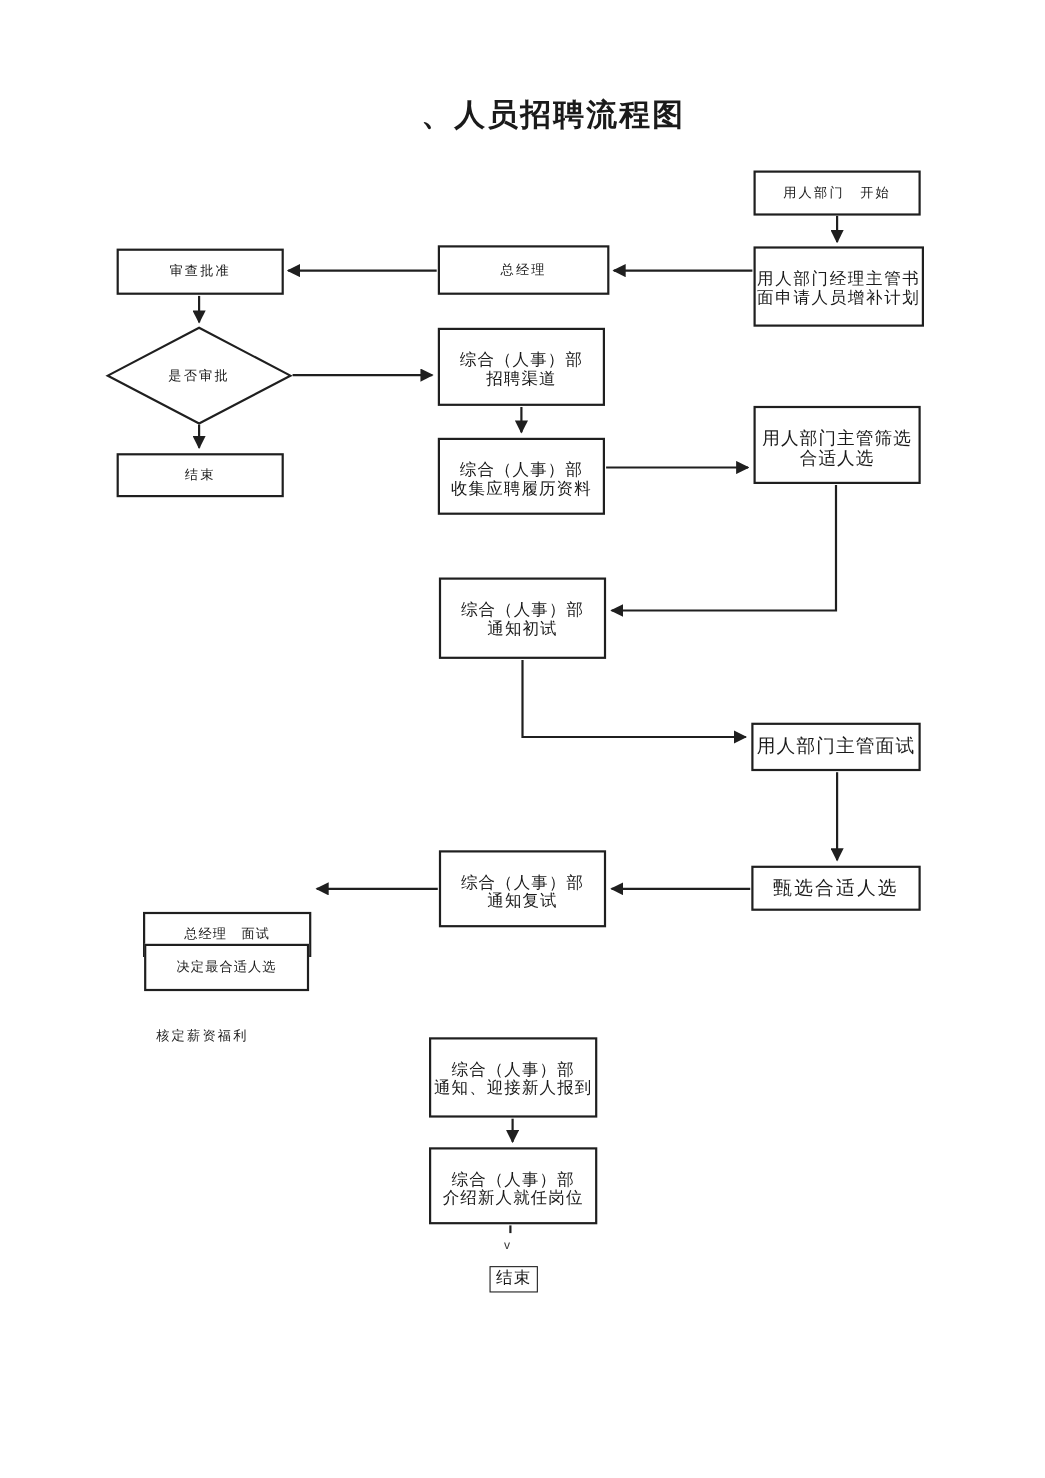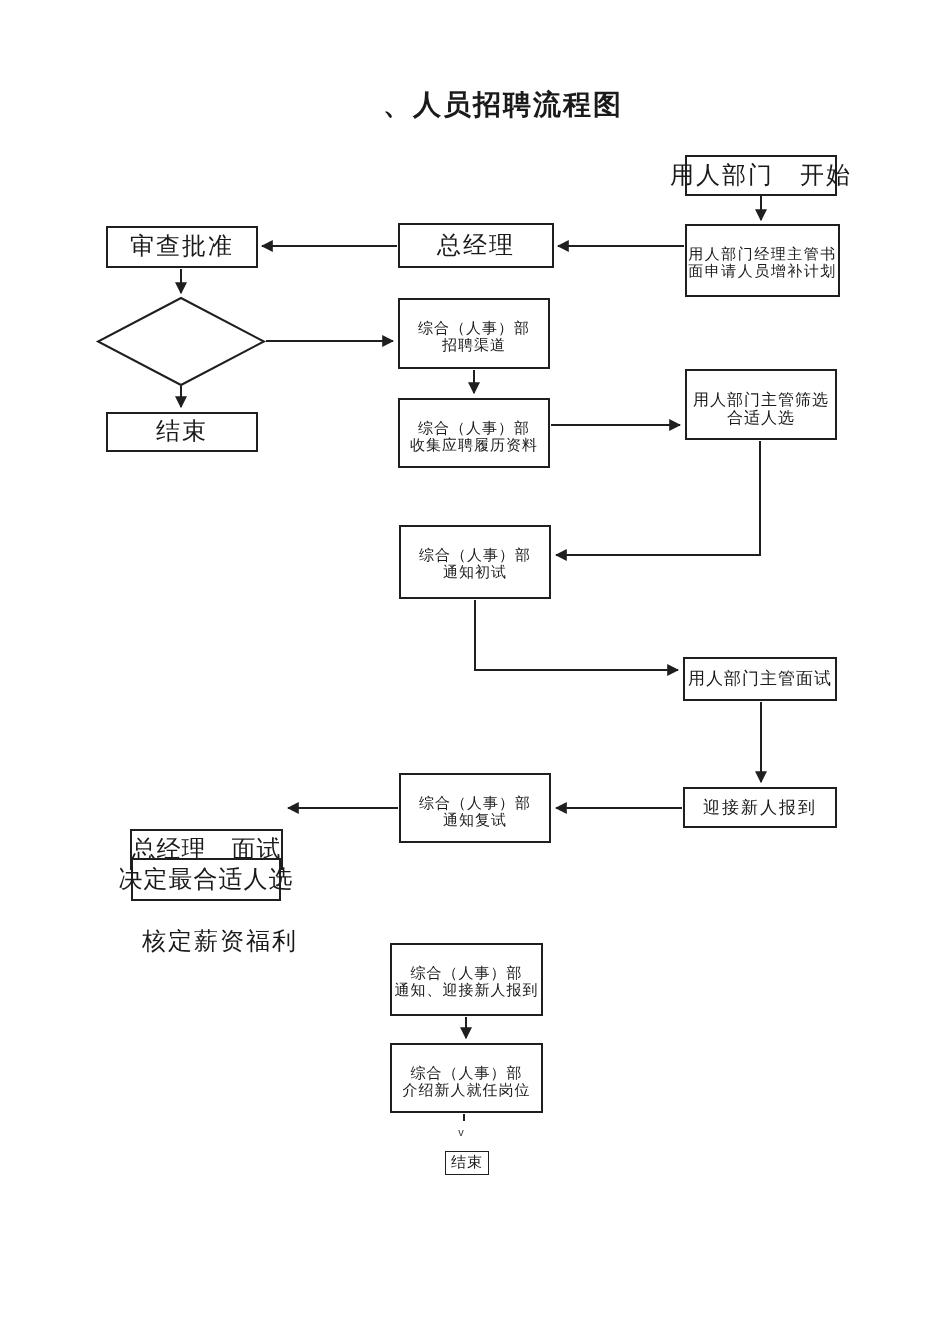--- a/index.html
+++ b/index.html
@@ -15,21 +15,21 @@
   .connectors{position:absolute;left:0;top:0;pointer-events:none;}
   .node{
     position:absolute;box-sizing:border-box;background:#ffffff;
     border:2px solid #1f1f1f;
     display:flex;flex-direction:column;align-items:center;justify-content:center;
     text-align:center;line-height:1.15;white-space:nowrap;
   }
   .node.two{justify-content:space-evenly;padding:20px 0;}
   .plain{border:none;background:transparent;}
   .thin{border-width:1px;}
-  .f18{font-size:24px;letter-spacing:2px;justify-content:center;}
+  .f18{font-size:12px;letter-spacing:2px;justify-content:center;}
   .f17{font-size:17px;letter-spacing:1px;}
   .f16{font-size:16px;letter-spacing:1px;}
   .f15{font-size:15px;letter-spacing:1px;}
   .f15b{font-size:15px;letter-spacing:1.5px;}
   .vmark{
     position:absolute;left:454px;top:1126px;width:14px;
     font-size:11px;color:#333;text-align:center;
     font-family:"Liberation Sans","DejaVu Sans",sans-serif;
   }
 </style>
@@ -76,20 +76,23 @@
   </div>
 
   <div class="node f18" style="left:398px;top:223px;width:156px;height:45px;">
     <span>总经理</span>
   </div>
 
   <div class="node f18" style="left:106px;top:226px;width:152px;height:42px;">
     <span>审查批准</span>
   </div>
 
+  <div class="node plain f18" style="left:98px;top:298px;width:166px;height:87px;">
+    <span>是否审批</span>
+  </div>
 
   <div class="node f18" style="left:106px;top:412px;width:152px;height:40px;">
     <span>结束</span>
   </div>
 
   <div class="node two f15" style="left:398px;top:298px;width:152px;height:71px;">
     <span>综合（人事）部</span>
     <span>招聘渠道</span>
   </div>
 
@@ -106,21 +109,21 @@
   <div class="node two f15" style="left:399px;top:525px;width:152px;height:74px;">
     <span>综合（人事）部</span>
     <span>通知初试</span>
   </div>
 
   <div class="node f17" style="left:683px;top:657px;width:154px;height:44px;">
     <span>用人部门主管面试</span>
   </div>
 
   <div class="node f17" style="left:683px;top:787px;width:154px;height:41px;letter-spacing:2px;">
-    <span>迎接新人报到</span>
+    <span>甄选合适人选</span>
   </div>
 
   <div class="node two f15" style="left:399px;top:773px;width:152px;height:70px;">
     <span>综合（人事）部</span>
     <span>通知复试</span>
   </div>
 
   <div class="node f18" style="left:130px;top:829px;width:153px;height:41px;letter-spacing:1px;">
     <span>总经理　面试</span>
   </div>

